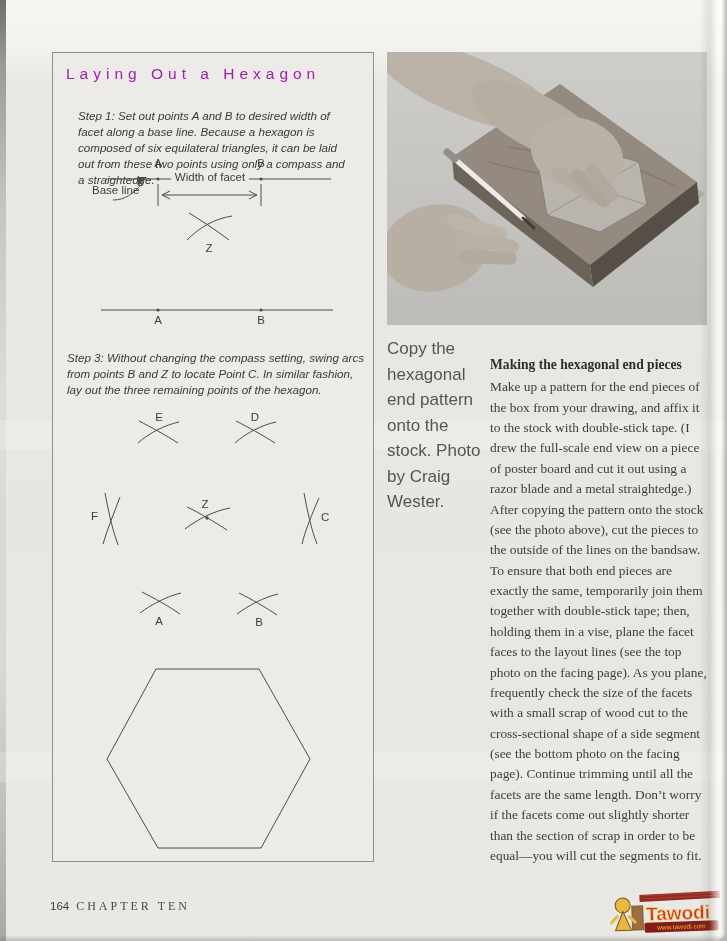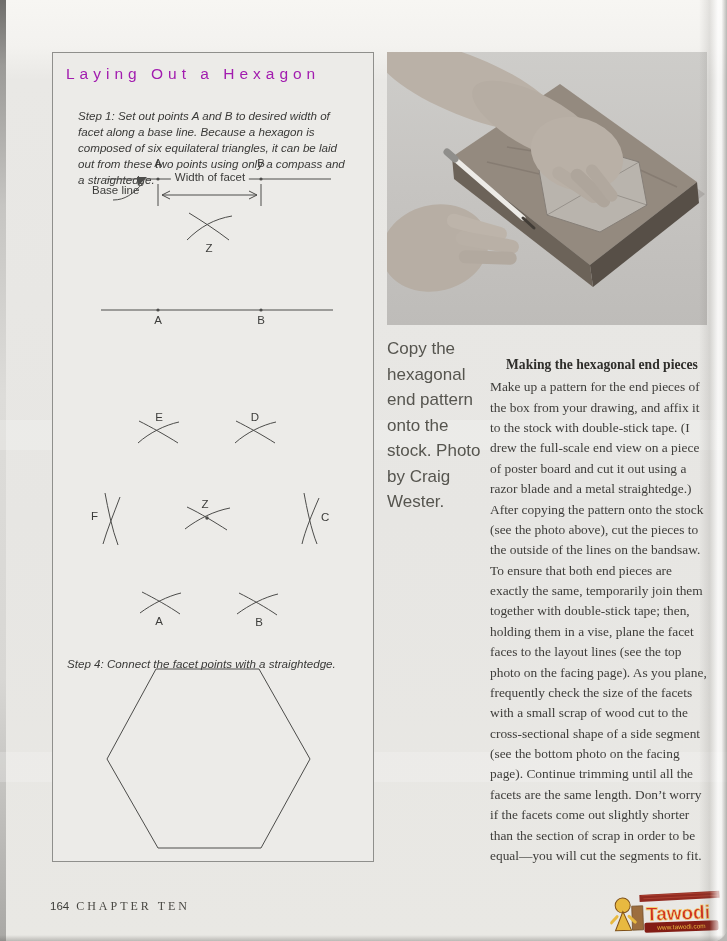--- a/index.html
+++ b/index.html
@@ -31,21 +31,21 @@
   .dlabel.plain{transform:none;}
   .dlabel.dim{background:#ecebe8;padding:0 4px;}
 
   
   .photo{position:absolute;left:387px;top:52px;width:320px;height:273px;}
   .caption{position:absolute;left:387px;top:336px;width:96px;font-size:17px;line-height:1.5;color:#56554f;}
 
   
   .article{position:absolute;left:490px;top:356px;width:222px;
     font-family:"Liberation Serif",serif;color:#3e3d3a;}
-  .article h3{margin:0 0 3px 16px;font-size:13.6px;line-height:1.35;color:#2f2e2b;}
+  .article h3{margin:0 0 3px 0;font-size:13.6px;line-height:1.35;color:#2f2e2b;}
   .article p{margin:0;font-size:13.4px;line-height:1.52;}
 
   
   .footer{position:absolute;left:50px;top:899px;display:flex;align-items:baseline;gap:7px;}
   .page-num{font-size:11.5px;color:#3d3d39;}
   .chapter{font-family:"Liberation Serif",serif;font-size:12px;letter-spacing:3px;color:#4a4944;}
 
   
   .watermark{position:absolute;left:610px;top:891px;width:112px;height:46px;transform:rotate(-2deg);opacity:0.96;}
 </style>
@@ -58,24 +58,24 @@
   <div class="scan-band" style="top:752px;"></div>
 
   <div class="howto-box">
     <div class="box-title">Laying Out a Hexagon</div>
 
     <p class="step" style="left:25px;top:43px;width:274px;">
       <span class="lbl">Step 1:</span><span> Set out points A and B to desired width of facet along a base line. Because a hexagon is composed of six equilateral triangles, it can be laid out from these two points using only a compass and a straightedge.</span>
     </p>
 
 
+    <p class="step" style="left:14px;top:285px;width:298px;">
+      <span class="lbl">Step 3:</span><span> Without changing the compass setting, swing arcs from points B and Z to locate Point C. In similar fashion, lay out the three remaining points of the hexagon.</span>
+    </p>
 
-    <p class="step" style="left:14px;top:591px;width:298px;">
-      <span class="lbl">Step 4:</span><span> Connect the facet points with a straightedge.</span>
-    </p>
 
     <svg class="box-svg" width="320" height="808" viewBox="0 0 320 808">
 
       <line x1="53" y1="126" x2="278" y2="126"></line>
       <circle cx="105" cy="126" r="1.6"></circle>
         <circle cx="208" cy="126" r="1.6"></circle>
       <line x1="105" y1="131" x2="105" y2="153"></line>
       <line x1="208" y1="131" x2="208" y2="153"></line>
       <line x1="109" y1="142" x2="204" y2="142"></line>
       <polyline points="117,138 109,142 117,146"></polyline>

